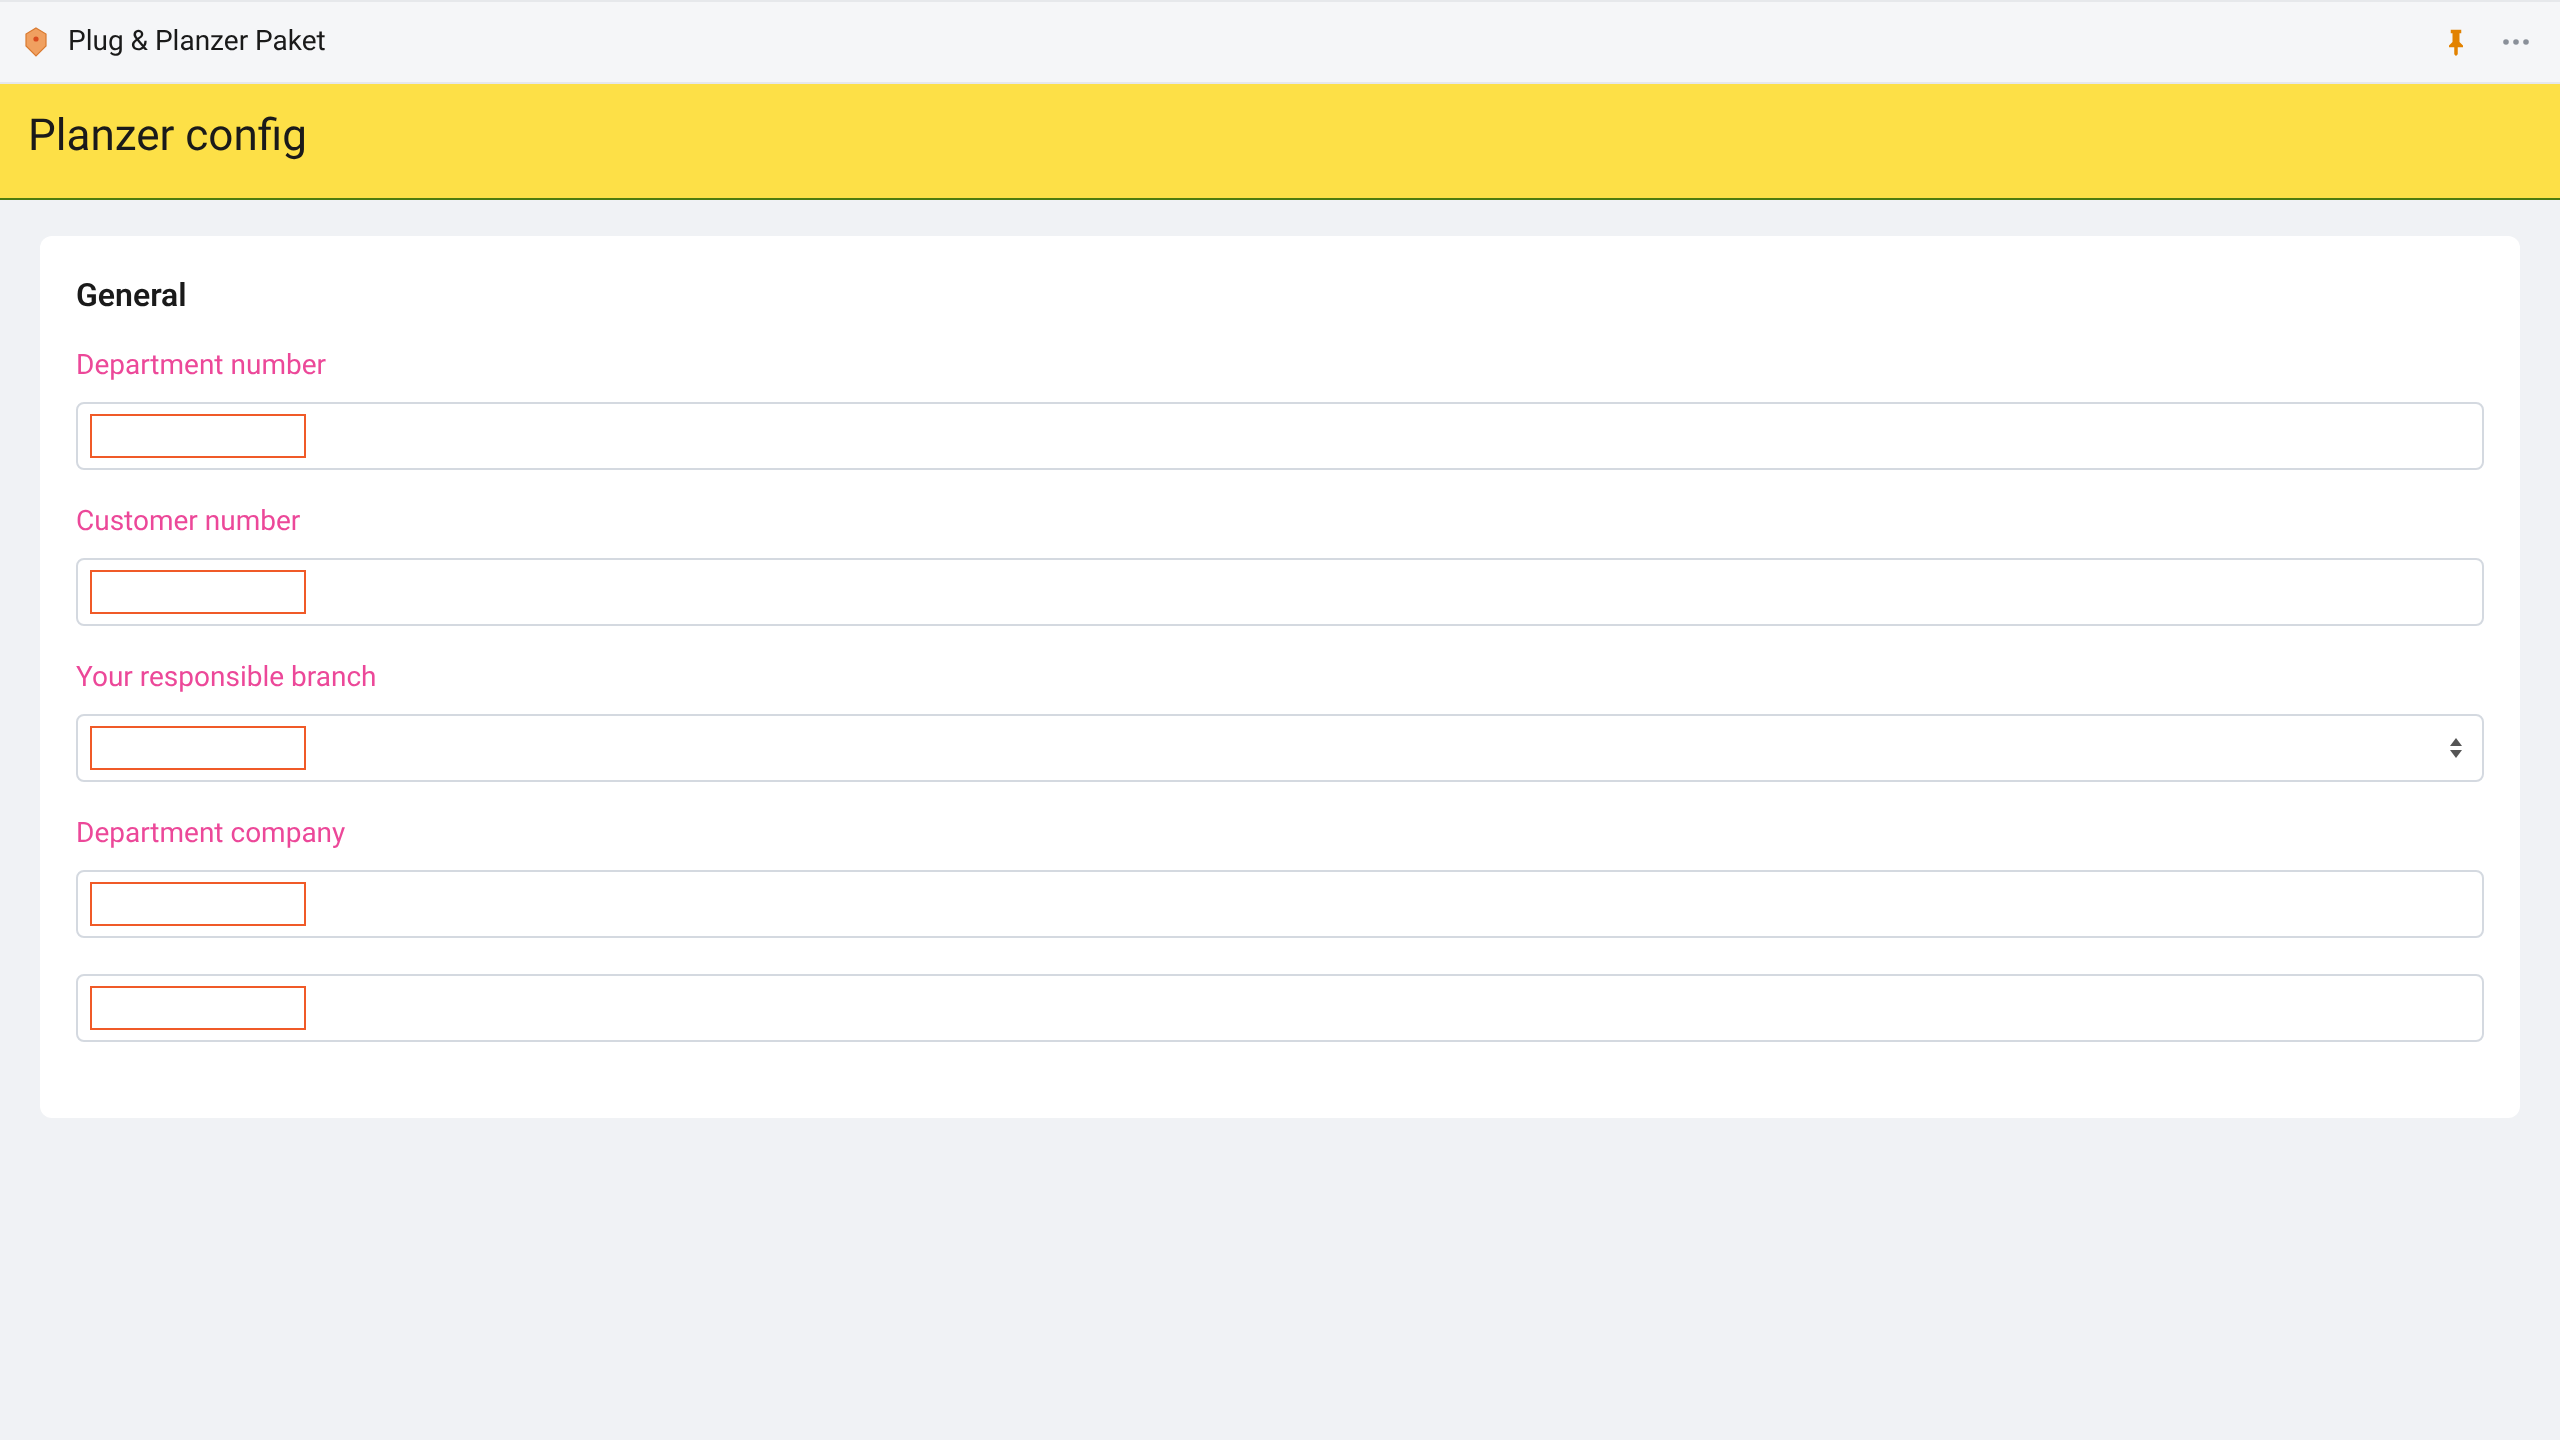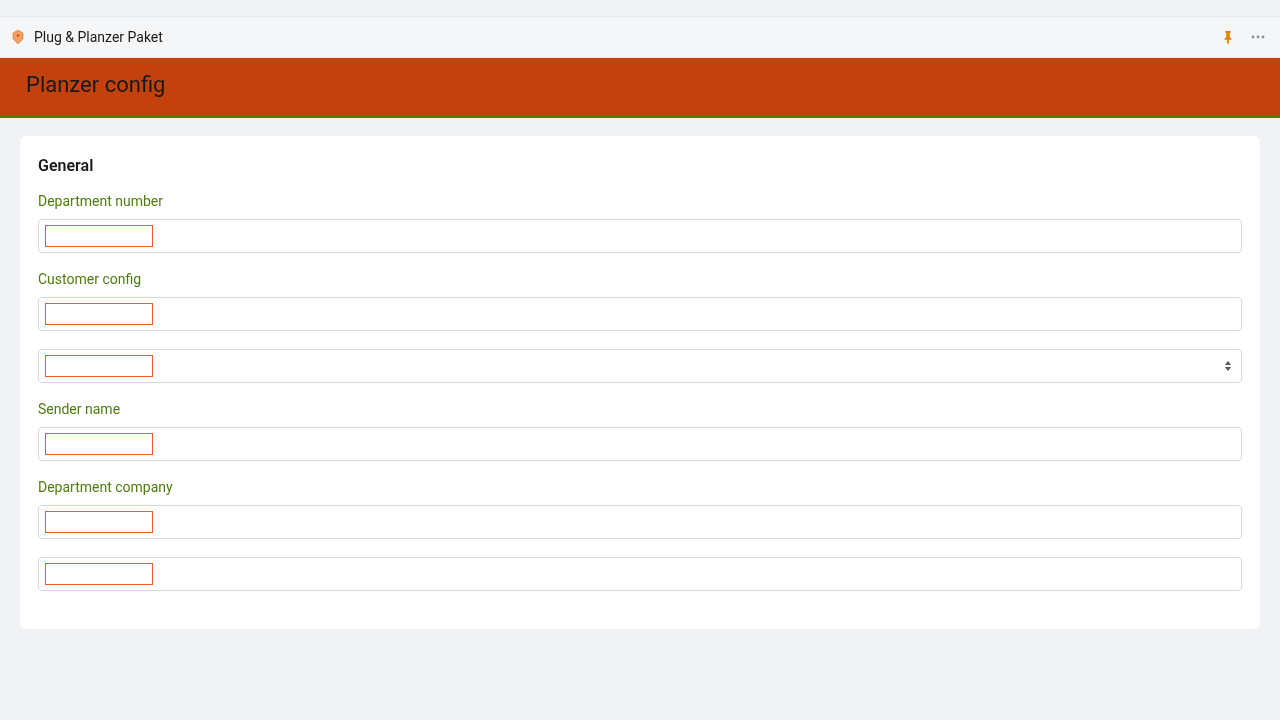--- a/index.html
+++ b/index.html
@@ -21,21 +21,20 @@
     }
     .top-bar {
       display: flex;
       align-items: center;
       justify-content: space-between;
       height: 42px;
       padding: 4px 10px;
       background: #f5f6f8;
       border-bottom: 1px solid #e6e8eb;
       border-top: 1px solid #e6e8eb;
-      margin-top: 16px;
     }
     .top-left {
       display: flex;
       align-items: center;
       gap: 8px;
     }
     .app-icon {
       width: 16px;
       height: 16px;
       display: flex;
@@ -64,23 +63,23 @@
     .more-icon {
       width: 24px;
       height: 24px;
       display:flex;
       align-items:center;
       justify-content:center;
       color: #6c7580;
       cursor: pointer;
     }
     .page-header {
-      padding: 14px 30px 18px 26px;
-      border-bottom: 3px solid #4d7c0f;
-      background: #c2410c;
+      padding: 14px 30px 18px 14px;
+      border-bottom: 1px solid #4d7c0f;
+      background: #fde047;
     }
     .page-title {
       font-size: 22px;
       font-weight: 400;
       color: #1a1a1a;
     }
     .content-wrap {
       flex: 1;
       overflow-y: auto;
       padding: 18px 20px 0 20px;
@@ -95,21 +94,21 @@
       font-weight: 600;
       color: #1a1a1a;
       margin-bottom: 18px;
     }
     .form-group {
       margin-bottom: 18px;
     }
     .form-label {
       display: block;
       font-size: 14px;
-      color: #4d7c0f;
+      color: #ec4899;
       margin-bottom: 10px;
     }
     .form-field {
       position: relative;
       width: 100%;
       border: 1px solid #d4d9e0;
       border-radius: 4px;
       height: 34px;
       background: #fff;
     }
@@ -195,45 +194,39 @@
 
     <div class="form-group">
       <label class="form-label">Department number</label>
       <div class="form-field">
         <div class="inner-highlight"></div>
         <input class="form-input" type="text" value="" style="">
       </div>
     </div>
 
     <div class="form-group">
-      <label class="form-label">Customer config</label>
-      <div class="form-field">
-        <div class="inner-highlight"></div>
-        <input class="form-input" type="text" value="" style="">
-      </div>
-    </div>
-
-    <div class="form-group">
+      <label class="form-label">Customer number</label>
+      <div class="form-field">
+        <div class="inner-highlight"></div>
+        <input class="form-input" type="text" value="" style="">
+      </div>
+    </div>
+
+    <div class="form-group">
+      <label class="form-label">Your responsible branch</label>
       <div class="form-field select-wrap">
         <div class="inner-highlight"></div>
         <input class="form-input" type="text" readonly="" value="" style="">
         <span class="chevrons">
           <span class="chev up"></span>
           <span class="chev down"></span>
         </span>
       </div>
     </div>
 
-    <div class="form-group">
-      <label class="form-label">Sender name</label>
-      <div class="form-field">
-        <div class="inner-highlight"></div>
-        <input class="form-input" type="text" value="" style="">
-      </div>
-    </div>
 
     <div class="form-group">
       <label class="form-label">Department company</label>
       <div class="form-field">
         <div class="inner-highlight"></div>
         <input class="form-input" type="text" value="" style="">
       </div>
     </div>
 
 

